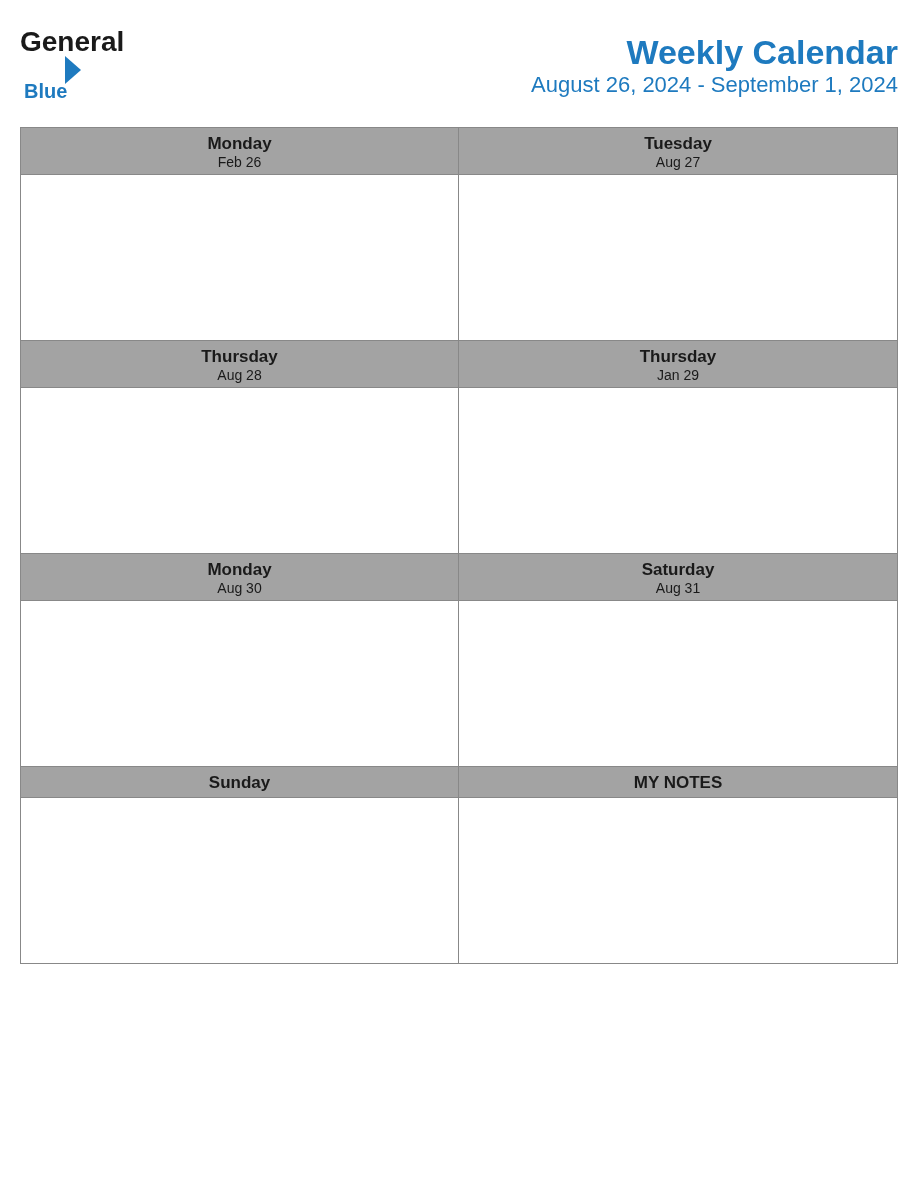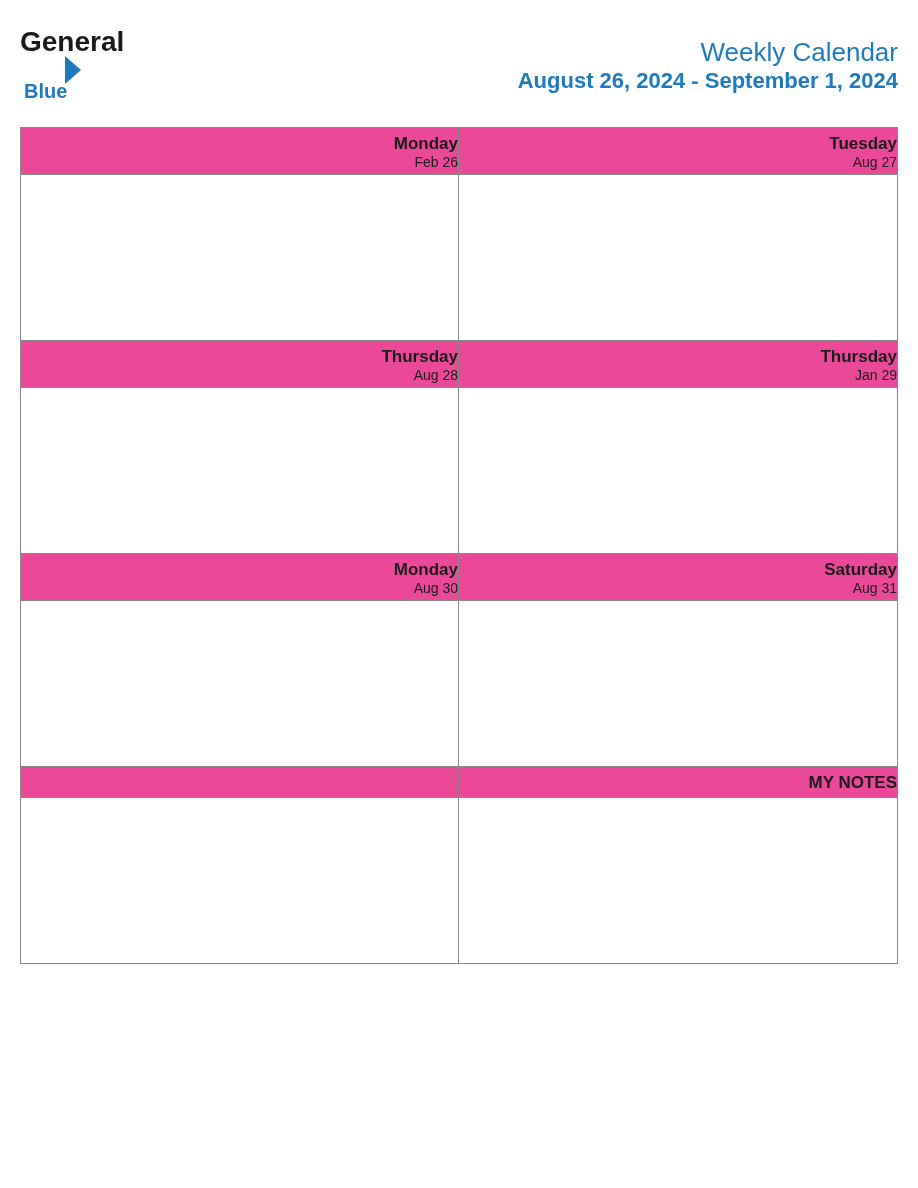--- a/index.html
+++ b/index.html
@@ -71,28 +71,28 @@
       margin-top: -4px;
       padding-left: 4px;
     }
 
     .header-right {
       text-align: right;
     }
 
     .calendar-title {
       color: #1e7abf;
-      font-size: 26px;
-      font-weight: normal;
+      font-size: 34px;
+      font-weight: bold;
     }
 
     .calendar-date-range {
       color: #1e7abf;
       font-size: 22px;
-      font-weight: bold;
+      font-weight: normal;
     }
 
     .day-name {
       font-weight: bold;
       font-size: 17px;
       color: #1a1a1a;
     }
 
     .day-date {
       font-size: 14px;
@@ -121,23 +121,23 @@
       width: 100%;
     }
 
     .header-cells {
       display: grid;
       grid-template-columns: 1fr 1fr;
       border-bottom: 1.5px solid #888;
     }
 
     .header-cell {
-      background-color: #ec4899;
+      background-color: #a3a3a3;
       padding: 6px 0 4px 0;
-      text-align: right;
+      text-align: center;
     }
 
     .header-cell:first-child {
       border-right: 1.5px solid #888;
     }
 
     .content-cells {
       display: grid;
       grid-template-columns: 1fr 1fr;
     }
@@ -224,20 +224,21 @@
       </div>
       <div class="content-cells">
         <div class="content-cell"></div>
         <div class="content-cell"></div>
       </div>
     </div>
 
     <div class="row-pair section-divider">
       <div class="header-cells">
         <div class="header-cell">
+          <div class="day-name">Sunday</div>
         </div>
         <div class="header-cell notes-header">
           <div class="notes-label">MY NOTES</div>
         </div>
       </div>
       <div class="content-cells">
         <div class="content-cell"></div>
         <div class="content-cell"></div>
       </div>
     </div>

